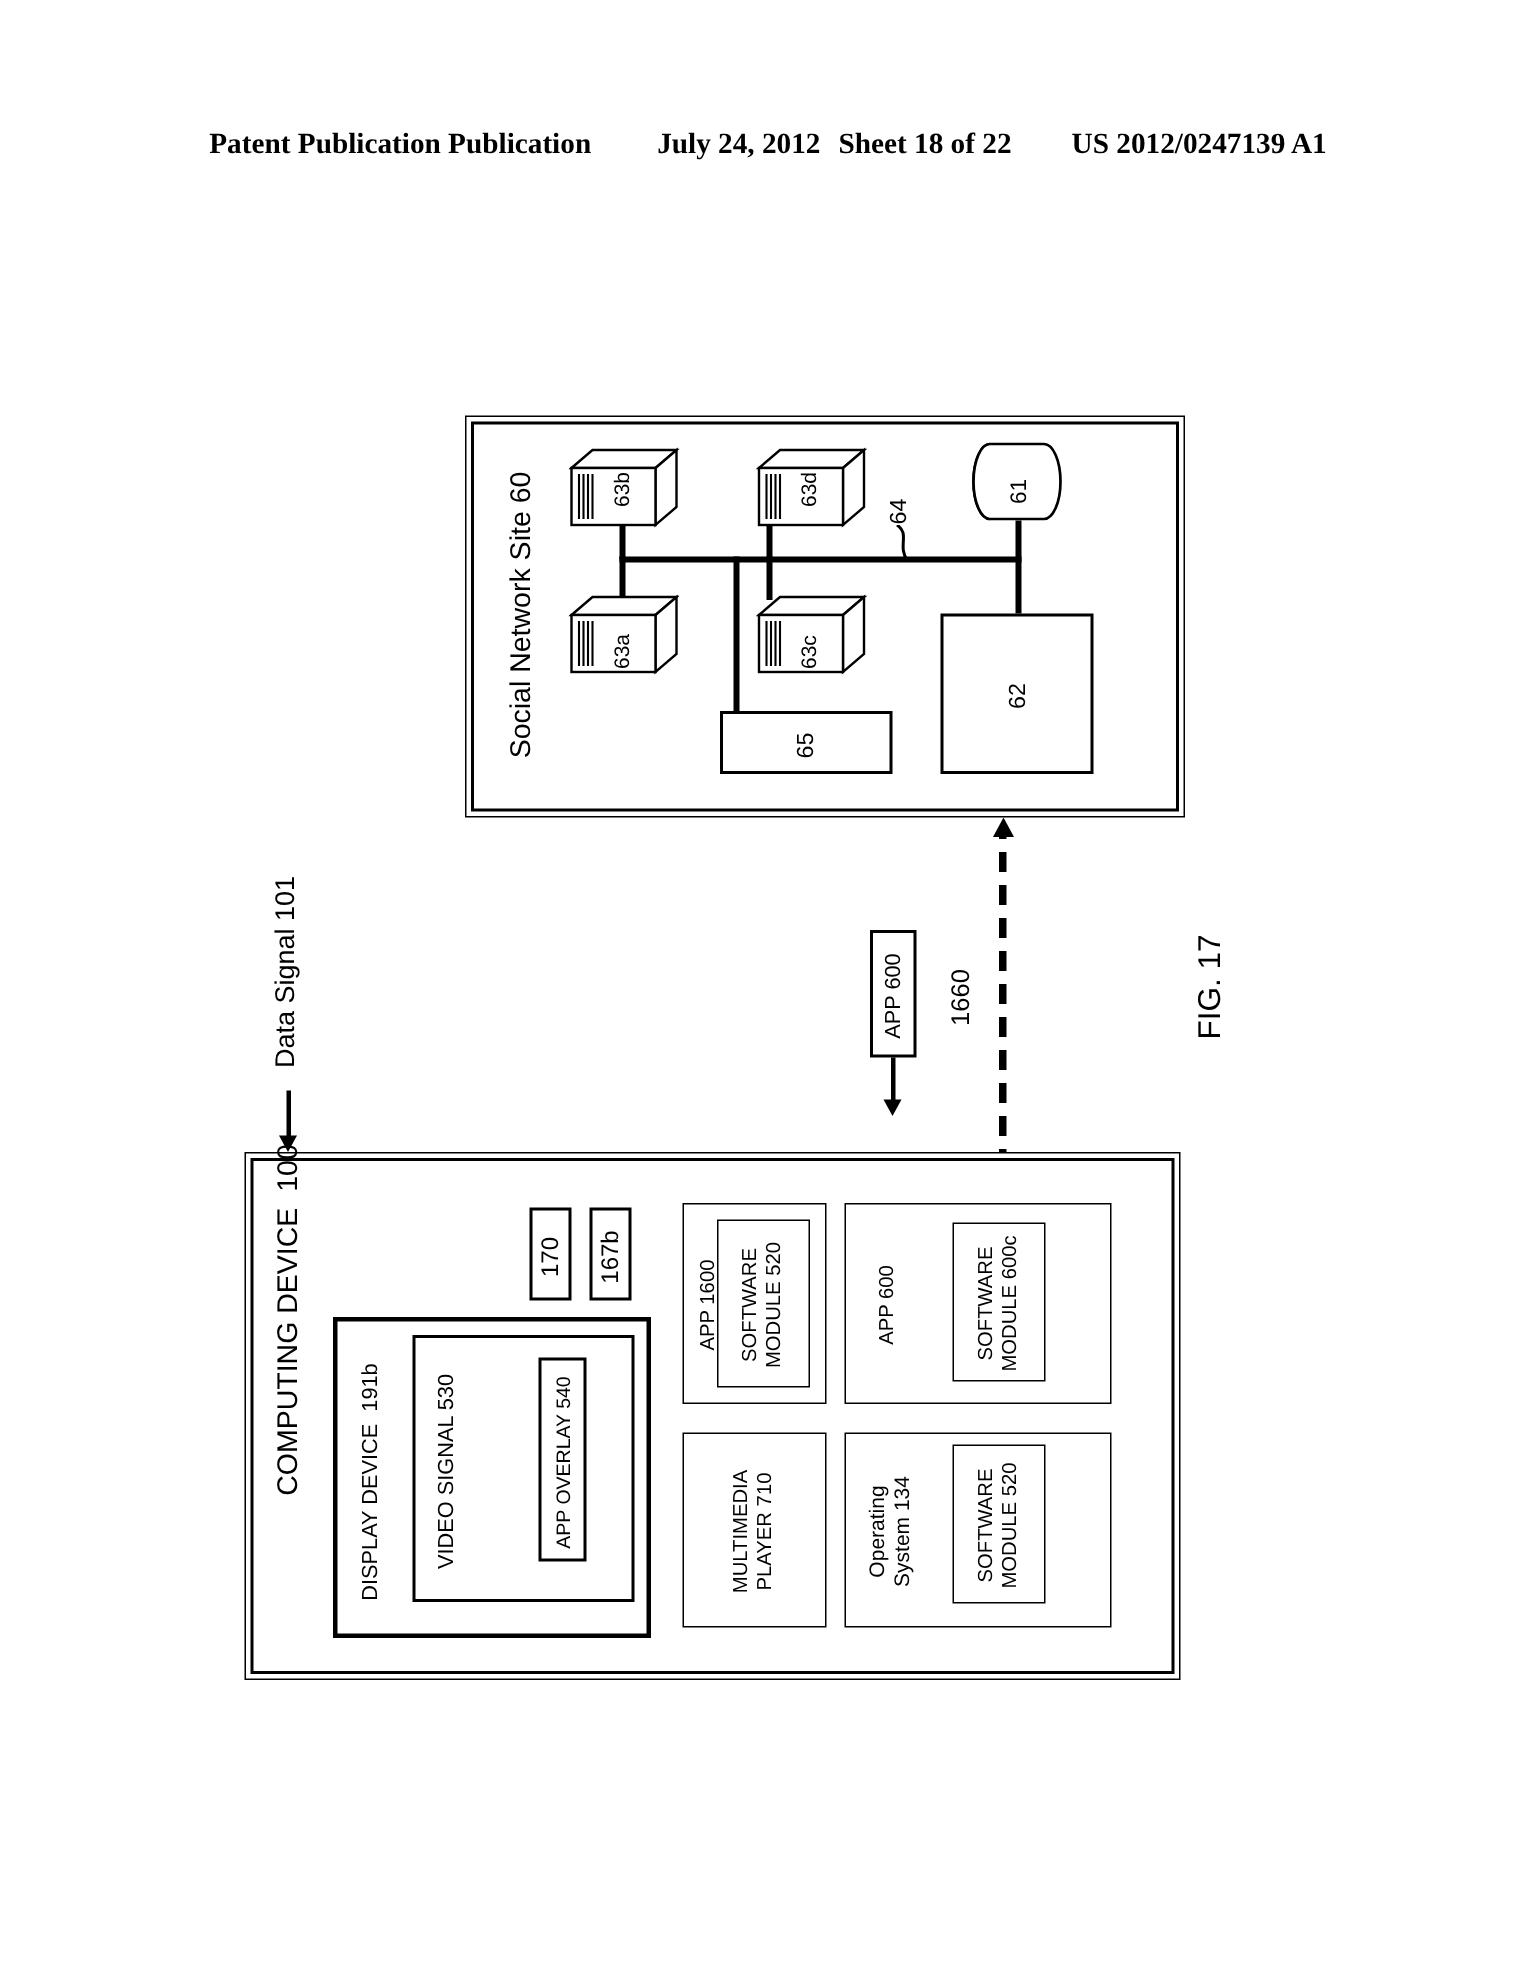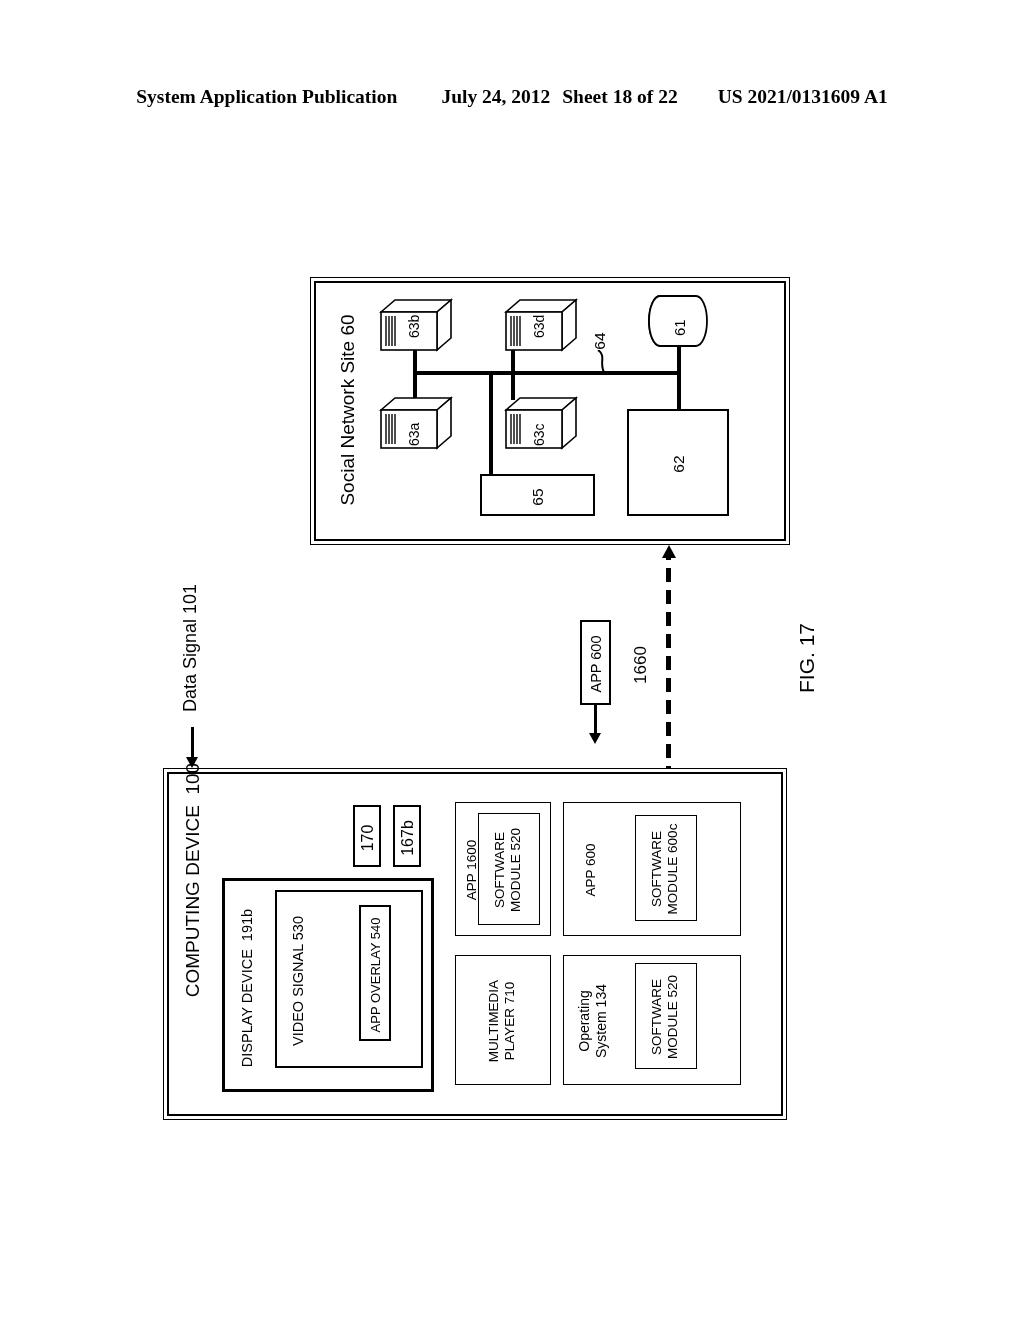--- a/index.html
+++ b/index.html
@@ -137,21 +137,21 @@
 
   
   .t-lg { font-size: 20px; }
   .t-md { font-size: 15.5px; }
   .t-sm { font-size: 13.5px; }
 </style>
 </head>
 <body>
 
 <div id="pub-header">
-  <span class="seg">System Application Publication</span><span class="gap-a"></span><span class="seg">July 24, 2012</span><span class="gap-b"></span><span class="seg">Sheet 18 of 22</span><span class="gap-c"></span><span class="seg">US 2021/0131609 A1</span>
+  <span class="seg">Patent Publication Publication</span><span class="gap-a"></span><span class="seg">July 24, 2012</span><span class="gap-b"></span><span class="seg">Sheet 18 of 22</span><span class="gap-c"></span><span class="seg">US 2012/0247139 A1</span>
 </div>
 
 <div class="rot t-lg" style="left:808px; top:658px; width:120px; height:26px; margin-left:-60px; margin-top:-13px; font-size:21px;">FIG. 17</div>
 
 <div class="frame-outer" style="left:310px; top:277px; width:480px; height:268px;">
   <div class="frame-inner"></div>
 </div>
 
 <div class="rot" style="left:349px; top:410px; width:220px; height:24px; margin-left:-110px; margin-top:-12px; font-size:19px;">Social Network Site 60</div>
 

